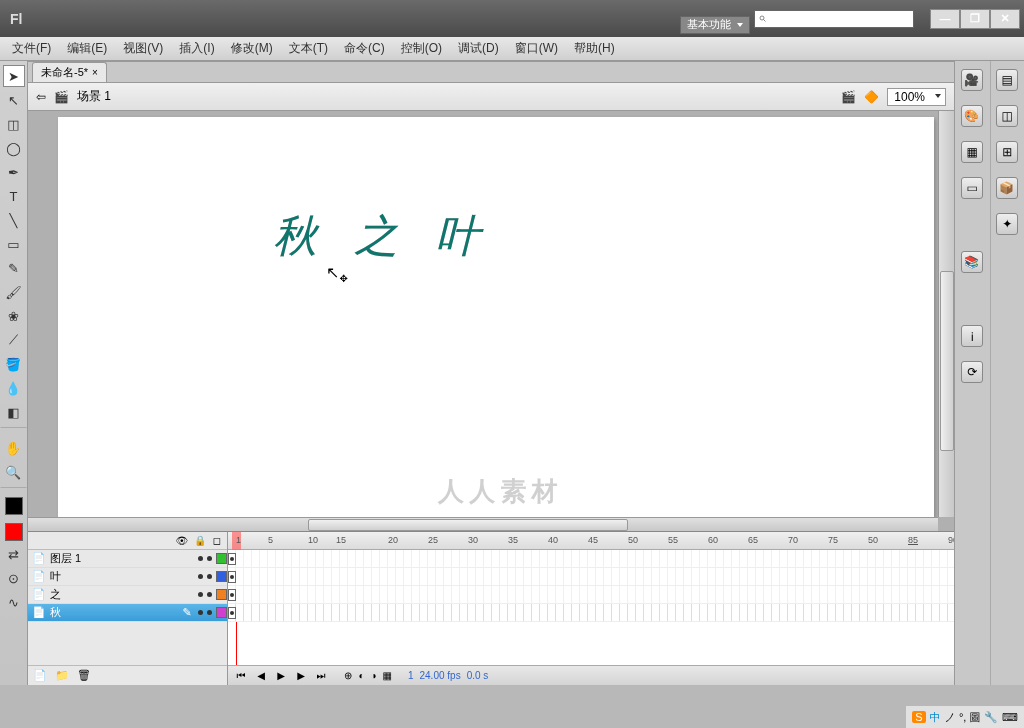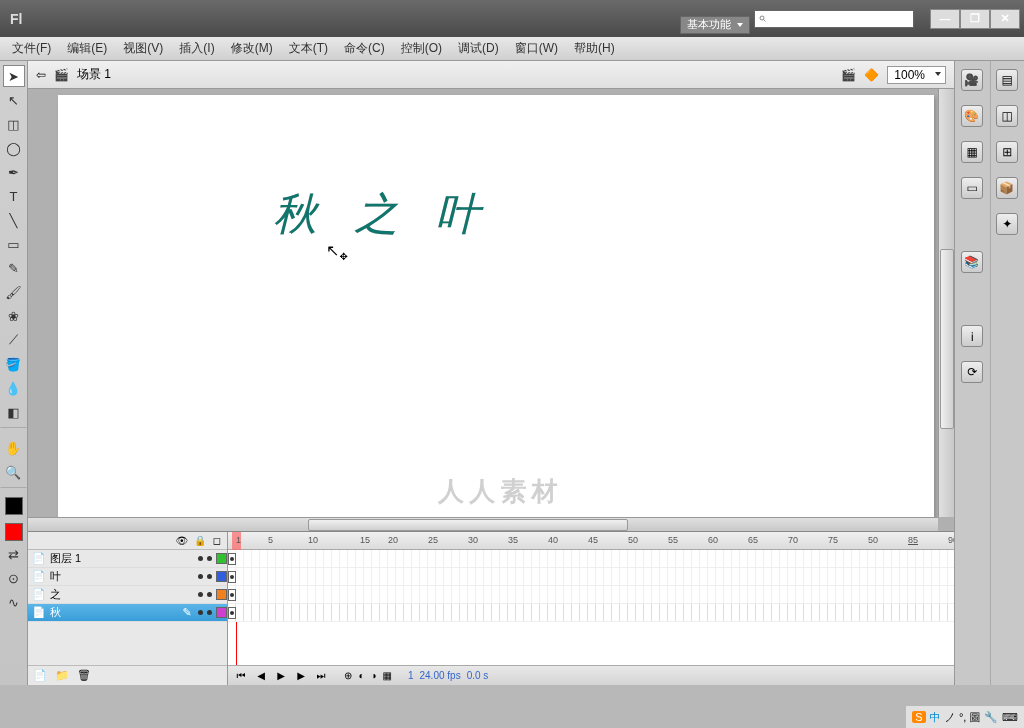--- a/index.html
+++ b/index.html
@@ -141,20 +141,26 @@
     <div class="tool div"></div>
     <div class="swatch-stroke"></div>
     <div style="height:4px"></div>
     <div class="swatch-fill"></div>
     <div class="tool">⇄</div>
     <div class="tool">⊙</div>
     <div class="tool">∿</div>
   </div>
 
   <div class="center">
+    <div class="doc-tabs">
+      <div class="doc-tab">
+        <span>未命名-5*</span>
+        <span class="close">×</span>
+      </div>
+    </div>
     <div class="scene-bar">
       <span>⇦</span>
       <span>🎬</span>
       <span>场景 1</span>
       <div class="scene-right">
         <span>🎬</span>
         <span>🔶</span>
         <div class="zoom-field">100%</div>
       </div>
     </div>
@@ -216,21 +222,21 @@
             <span class="lf-btn">📁</span>
             <span class="lf-btn">🗑</span>
           </div>
         </div>
         <div class="frames-pane">
           <div class="ruler" id="ruler">
             <div class="playhead"></div>
           <span style="left: 8px;">1</span>
               <span style="left: 40px;">5</span>
               <span style="left: 80px;">10</span>
-              <span style="left: 132px;">15</span>
+              <span style="left: 108px;">15</span>
               <span style="left: 160px;">20</span>
               <span style="left: 200px;">25</span>
               <span style="left: 240px;">30</span>
               <span style="left: 280px;">35</span>
               <span style="left: 320px;">40</span>
               <span style="left: 360px;">45</span>
               <span style="left: 400px;">50</span>
               <span style="left: 440px;">55</span>
               <span style="left: 480px;">60</span>
               <span style="left: 520px;">65</span>

